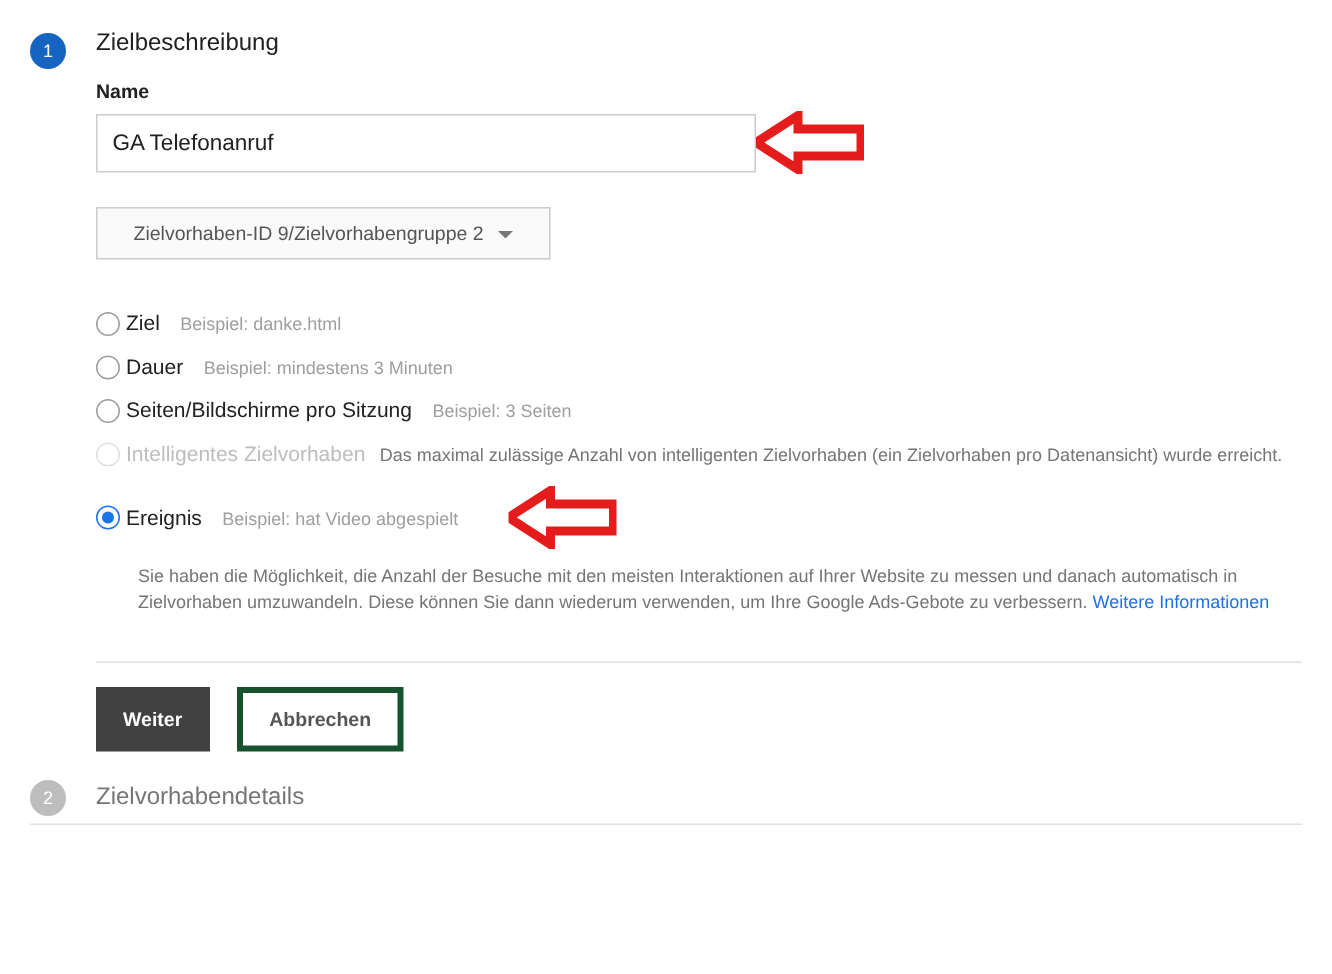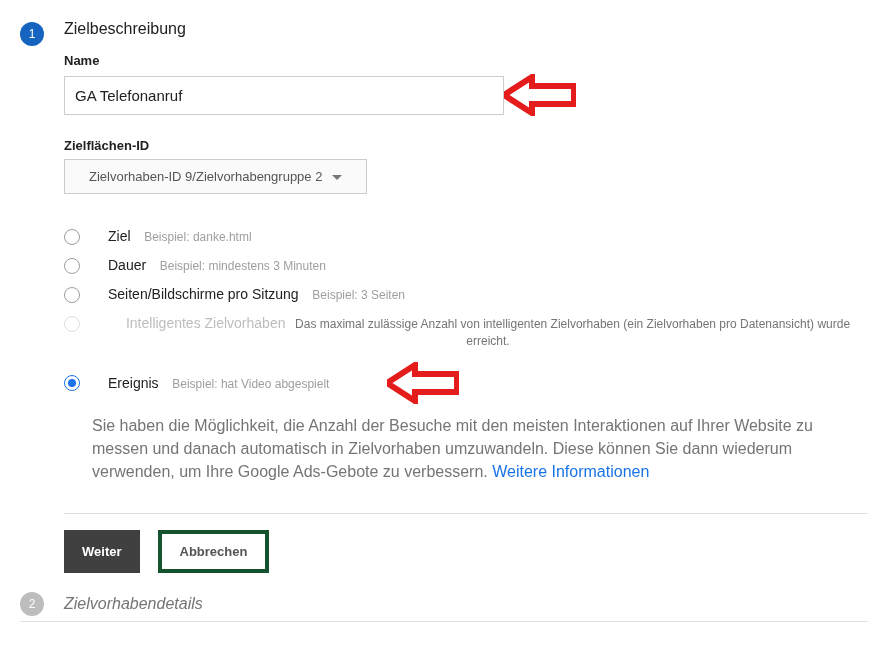--- a/index.html
+++ b/index.html
@@ -20,21 +20,21 @@
       flex-shrink: 0;
       position: relative;
       top: 2px;
     }
     .num-active { background: #1565c0; }
     .num-inactive { background: #bdbdbd; }
     .step-body { flex: 1; }
     .step-title {
       font-size: 16px; font-weight: 400; margin-bottom: 15px;
     }
-    .step-title.inactive { color: #757575; margin-bottom: 2px; font-style: italic; }
+    .step-title.inactive { color: #757575; margin-bottom: 2px; }
     .field-label { font-size: 13px; font-weight: 700; margin-bottom: 6px; display: block; }
     .text-input {
       width: 440px;
       border: 1px solid #ccc;
       padding: 10px 10px;
       font-size: 15px;
       color: #212121;
       font-family: inherit;
     }
     .name-row { display: flex; align-items: center; margin-bottom: 22px; }
@@ -47,21 +47,21 @@
       color: #555;
       cursor: pointer;
       font-family: inherit;
     }
     .select-btn .caret { margin-left: 10px; }
     .section-gap { margin-bottom: 22px; }
     .radio-group { padding-top: 6px; }
     .radio-row {
       display: flex; align-items: flex-start;
       padding: 6px 0;
-      gap: 28px;
+      gap: 4px;
       text-align: center;
     }
     .radio {
       width: 16px; height: 16px; border: 1px solid #9e9e9e;
       border-radius: 50%; position: relative; flex-shrink: 0;
       margin-top: 1px;
       cursor: pointer;
     }
     .radio.checked { border-color: #1a73e8; }
     .radio.checked::after {
@@ -70,21 +70,21 @@
       width: 8px; height: 8px; background: #1a73e8;
       border-radius: 50%;
       top: 3px; left: 3px;
     }
     .radio.disabled { border-color: #e0e0e0; cursor: default; }
     .radio-label { font-size: 14px; }
     .radio-label.disabled { color: #bdbdbd; }
     .radio-example { font-size: 12px; color: #9e9e9e; margin-left: 10px; }
     .radio-desc { font-size: 12px; color: #757575; margin-left: 6px; line-height: 1.4; }
     .smart-block { padding-left: 28px; margin-top: -2px; }
-    .smart-note { font-size: 16px; color: #757575; line-height: 1.45; margin-top: 6px; }
+    .smart-note { font-size: 12px; color: #757575; line-height: 1.45; margin-top: 6px; }
     .smart-note a { color: #1a73e8; text-decoration: none; }
     .radio-ereignis-row { display: flex; align-items: center; }
     .arrow { color: #e51c1c; flex-shrink: 0; }
     .divider { border: none; border-top: 1px solid #e0e0e0; margin: 30px 0 16px 0; }
     .button-row { display: flex; gap: 18px; margin-bottom: 20px; }
     .btn {
       padding: 10px 18px;
       font-size: 13px;
       font-weight: 700;
       border: none;
@@ -106,21 +106,20 @@
 
     <label class="field-label">Name</label>
     <div class="name-row">
       <input type="text" class="text-input" value="GA Telefonanruf" style="">
       <svg class="arrow" width="72" height="42" viewBox="0 0 72 42">
         <path d="M 0 21 L 28 3 L 28 12 L 70 12 L 70 30 L 28 30 L 28 39 Z" fill="none" stroke="#e51c1c" stroke-width="6" stroke-linejoin="miter"></path>
       </svg>
     </div>
 
     <div class="section-gap">
-      <label class="field-label">Zielflächen-ID</label>
       <button class="select-btn">
         <span>Zielvorhaben-ID 9/Zielvorhabengruppe 2</span>
         <span class="caret">
           <svg width="10" height="6" viewBox="0 0 10 6">
               <path d="M0 0 L5 5 L10 0 Z" fill="#777"></path>
             </svg>
         </span>
       </button>
     </div>
 

